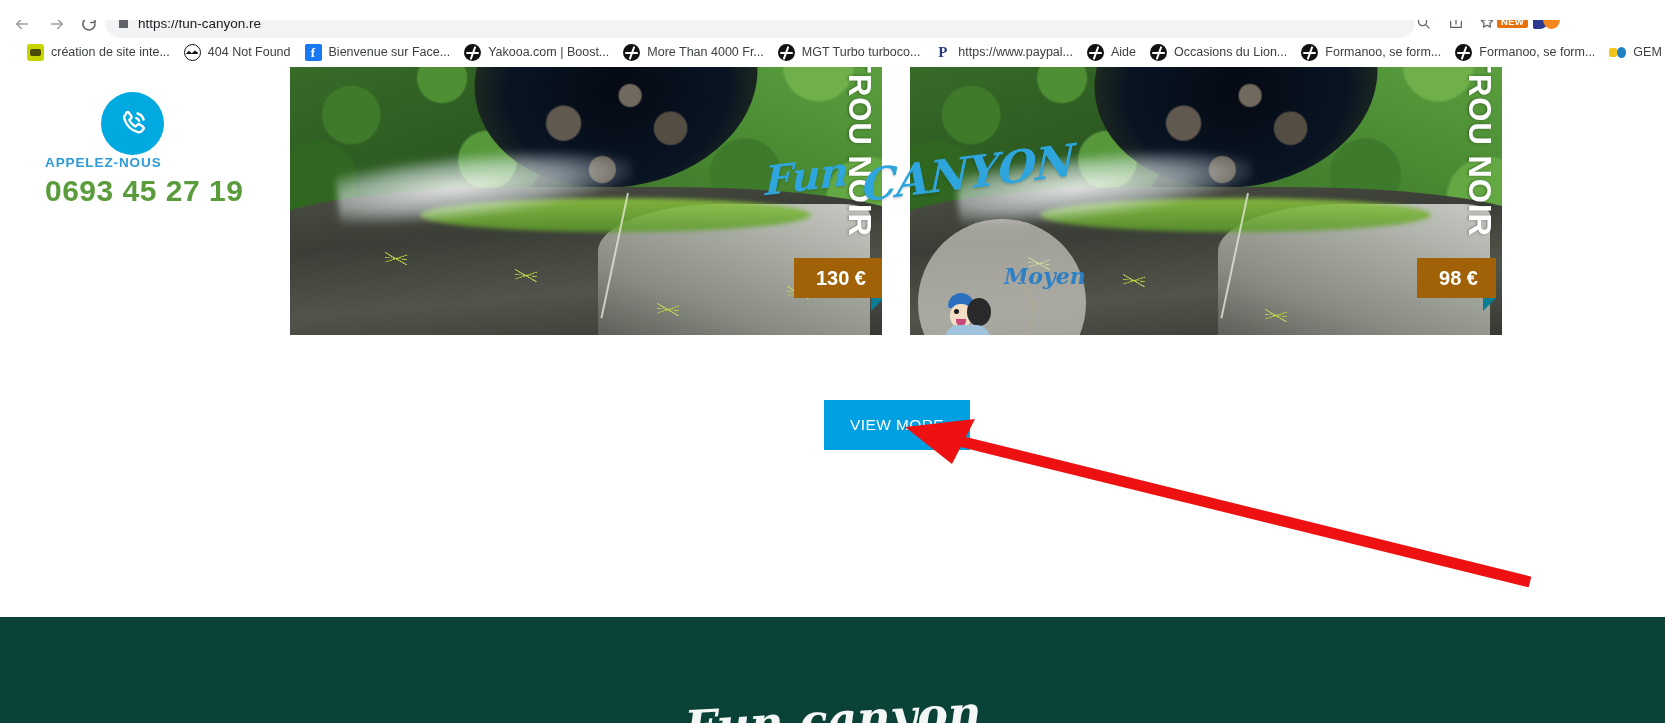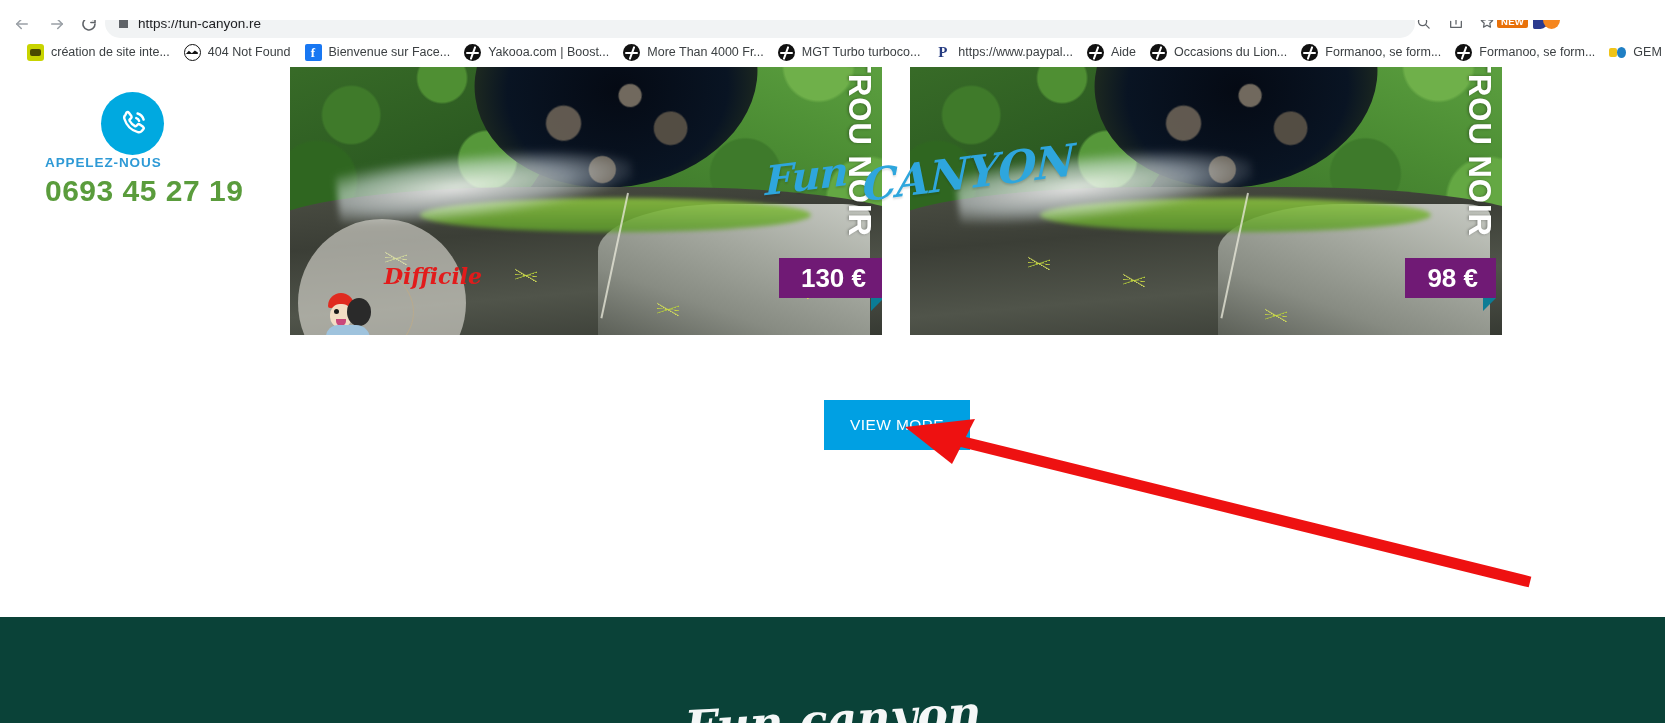--- a/index.html
+++ b/index.html
@@ -388,23 +388,23 @@
     border: 1.6px solid #b8aa8e;
     border-color: transparent #b8aa8e transparent transparent;
     border-radius: 0 100% 100% 0 / 0 50% 50% 0;
   }
 
   
   .price-ribbon {
     position: absolute;
     bottom: 37px;
     height: 40px;
-    background: #701a75;
+    background: #a16207;
     color: #ffffff;
-    font-size: 26px;
+    font-size: 20px;
     font-weight: bold;
     display: flex; align-items: center;
     padding: 0 18px 0 22px;
     z-index: 10;
     white-space: nowrap;
   }
   .price-ribbon::after {
     content: "";
     position: absolute; right: 0; bottom: -13px;
     border-left: 13px solid #0b7c95;
@@ -607,33 +607,20 @@
       <div class="spray"></div>
       <div class="rope"></div>
       <div class="tuft" style="left:38%; top:76%;"></div>
       <div class="tuft" style="left:62%; top:88%;"></div>
       <div class="tuft" style="left:84%; top:82%;"></div>
       <div class="tuft" style="left:16%; top:70%;"></div>
     </div>
 
     <div class="vert-title">TROU NOIR</div>
 
-    <div class="diff-bubble">
-      <div class="diff-label diff-hard">Difficile</div>
-      <div class="mascot">
-        <div class="rope-arc"></div>
-        <div class="helmet helmet-red"></div>
-        <div class="face"></div>
-        <div class="eye"></div>
-        <div class="mouth"></div>
-        <div class="hair"></div>
-        <div class="body"></div>
-
-      </div>
-    </div>
 
     <div class="price-ribbon" id="price-1">130 €</div>
   </div>
 
   <div class="card" id="card-2">
     <div class="scene">
       <div class="veg-left"></div>
       <div class="veg-right"></div>
       <div class="sky-hole"></div>
       <div class="rubble"></div>
@@ -643,20 +630,33 @@
       <div class="spray"></div>
       <div class="rope"></div>
       <div class="tuft" style="left:36%; top:78%;"></div>
       <div class="tuft" style="left:60%; top:90%;"></div>
       <div class="tuft" style="left:86%; top:80%;"></div>
       <div class="tuft" style="left:20%; top:72%;"></div>
     </div>
 
     <div class="vert-title">TROU NOIR</div>
 
+    <div class="diff-bubble">
+      <div class="diff-label diff-med">Moyen</div>
+      <div class="mascot">
+        <div class="rope-arc"></div>
+        <div class="helmet helmet-blue"></div>
+        <div class="face"></div>
+        <div class="eye"></div>
+        <div class="mouth"></div>
+        <div class="hair"></div>
+        <div class="body"></div>
+
+      </div>
+    </div>
 
     <div class="price-ribbon" id="price-2">98 €</div>
   </div>
 
   <div class="graffiti" id="graffiti-fun">Fun</div>
   <div class="graffiti" id="graffiti-canyon">CANYON</div>
 
   <button id="view-more">VIEW MORE</button>
 
   <div id="footer">

